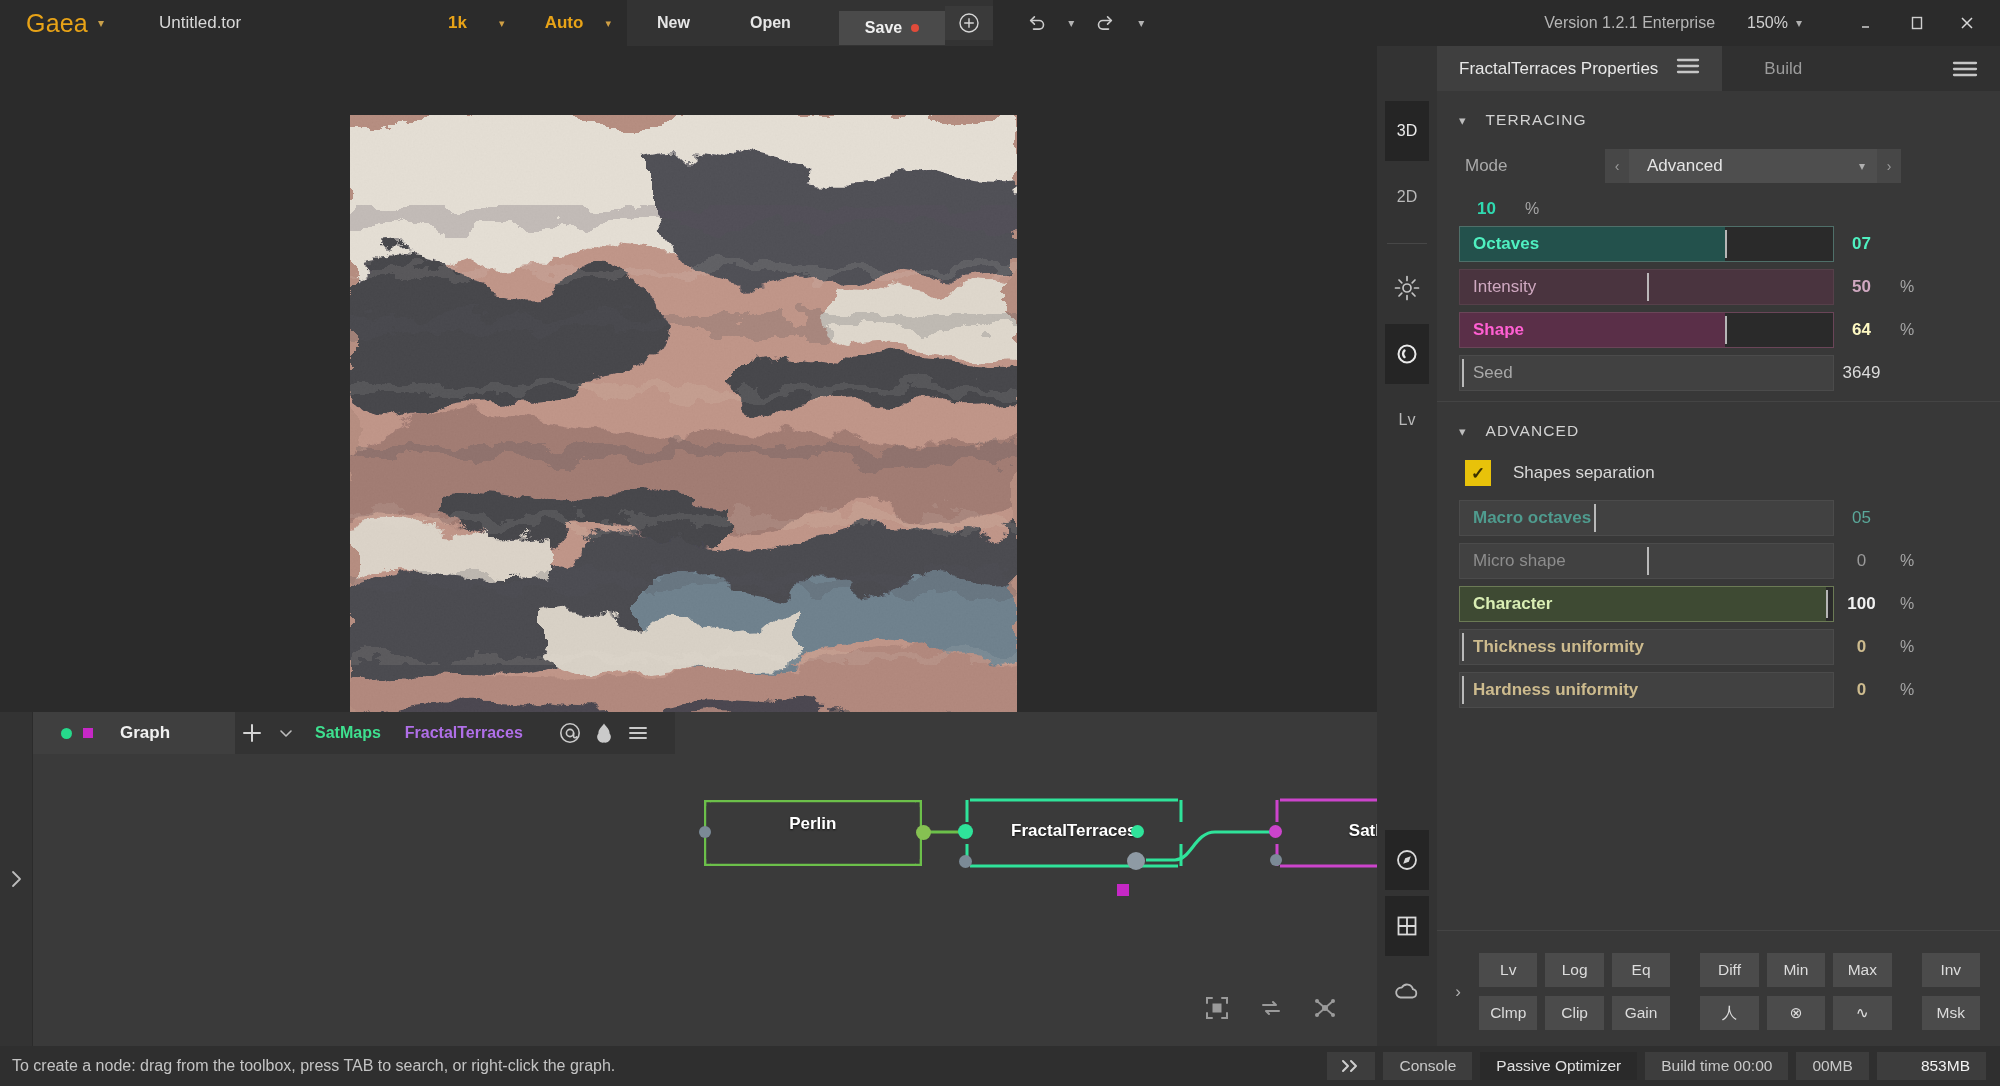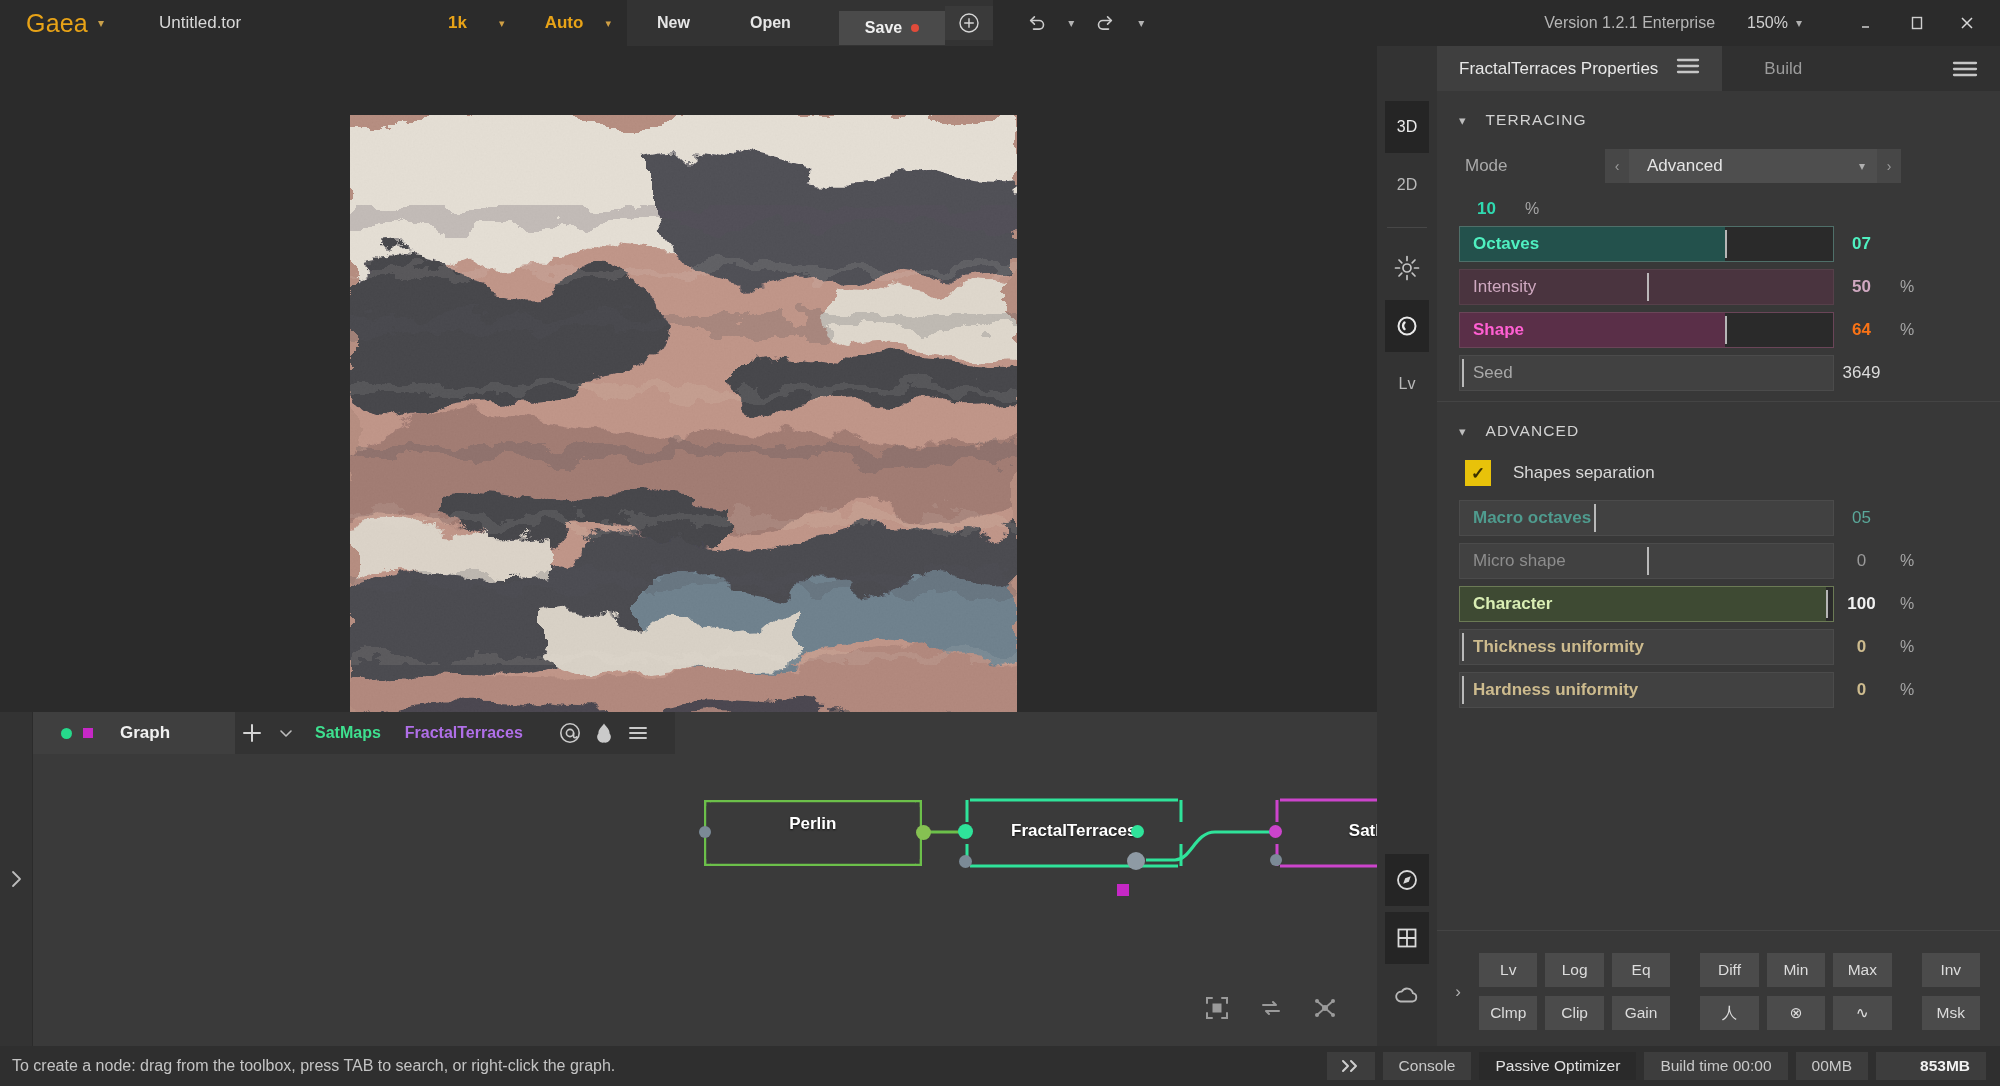--- a/index.html
+++ b/index.html
@@ -105,21 +105,21 @@
   .gc-tools { position:absolute; right:36px; bottom:22px; display:flex; gap:22px; }
   .gc-ic { width:32px; height:32px; display:flex; align-items:center; justify-content:center;
            color:#9a9a9a; cursor:pointer; }
 
   
   .vrail {
     width:60px; flex:0 0 60px; background:#333333; display:flex; flex-direction:column;
     align-items:center; padding-top:55px; gap:0;
   }
   .vr-btn {
-    width:44px; height:52px; display:flex; align-items:center; justify-content:center;
+    width:44px; height:60px; display:flex; align-items:center; justify-content:center;
     font-size:16px; color:#b9b9b9; cursor:pointer; margin-bottom:6px;
   }
   .vr-btn.sel { background:#252525; color:#eaeaea; }
   .vr-div { width:40px; height:1px; background:#474747; margin:10px 0 14px; }
   .vr-spacer { flex:1; }
 
   
   .props { width:563px; flex:0 0 563px; background:#383838; display:flex; flex-direction:column; }
   .props-head { height:45px; flex:0 0 45px; display:flex; align-items:stretch; background:#303030; }
   .ph-tab {
@@ -185,21 +185,21 @@
   
   .status { height:40px; flex:0 0 40px; background:#2f2f2f; display:flex; align-items:center; }
   .st-msg { padding-left:12px; font-size:16px; color:#c4c4c4; }
   .st-sp { flex:1; }
   .st-grp { display:flex; align-items:center; gap:8px; padding-right:14px; }
   .st-chip {
     height:28px; background:#3d3d3d; display:flex; align-items:center; justify-content:center;
     padding:0 16px; font-size:15.5px; color:#c9c9c9; cursor:pointer;
   }
   .st-chip.dark { background:#2a2a2a; color:#e0e0e0; }
-  .st-chip.strong { color:#f2f2f2; font-weight:700;padding-left:44px; }
+  .st-chip.strong { color:#f2f2f2; font-weight:400;padding-left:44px; }
   .st-chip.icon { padding:0 12px; }
 </style>
 </head>
 <body>
 
 <div class="app">
 
   <div class="topbar">
     <div class="tb-logo">
       <span class="brand">Gaea</span>
@@ -552,21 +552,21 @@
           <div class="val" style="color:#cfa8c0">50</div>
           <div class="unit">%</div>
         </div>
 
         <div class="slider-row">
           <div class="slider" style="background:#2a2a2a;border-color:#6a4558">
             <div class="fill" style="width:71%;background:#5a2f48"></div>
             <div class="tick" style="left:71%"></div>
             <span class="slab" style="color:#ff5fd2">Shape</span>
           </div>
-          <div class="val" style="color:#f97316">64</div>
+          <div class="val" style="color:#fef9c3">64</div>
           <div class="unit">%</div>
         </div>
 
         <div class="slider-row">
           <div class="slider">
             <div class="tick" style="left:0.5%"></div>
             <span class="slab" style="color:#a8a8a8;font-weight:500">Seed</span>
           </div>
           <div class="val" style="color:#dcdcdc;font-weight:400">3649</div>
           <div class="unit"></div>

